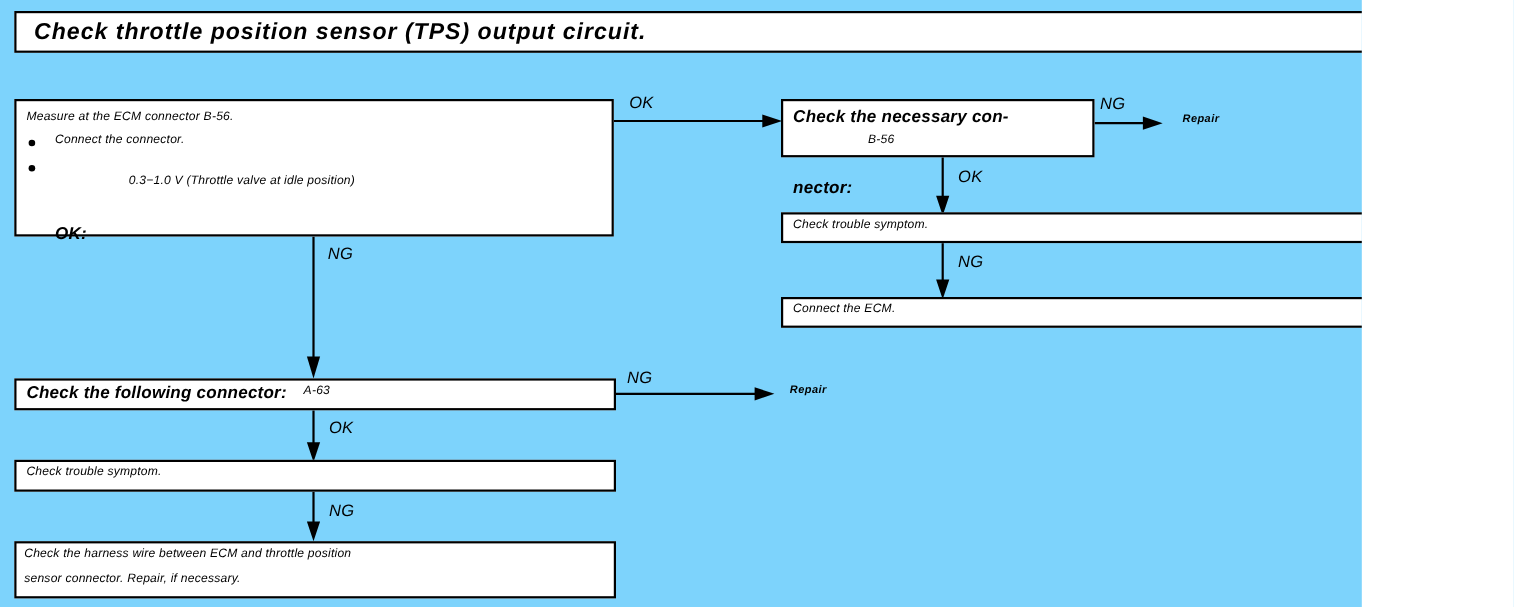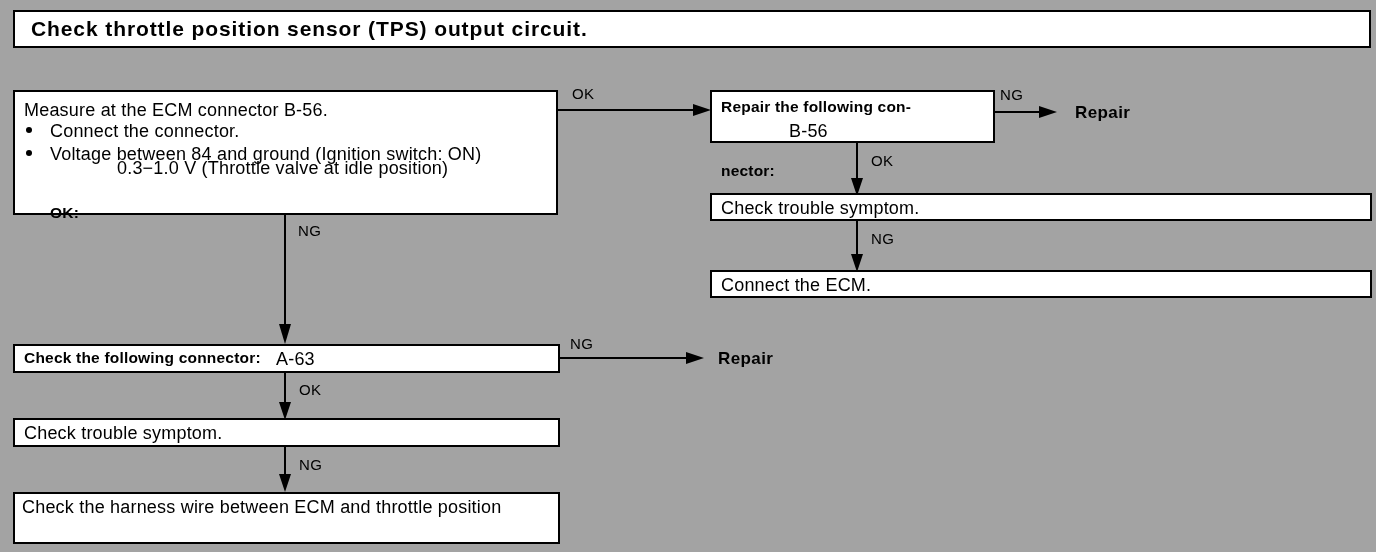--- a/index.html
+++ b/index.html
@@ -2,56 +2,57 @@
 <html><head>
 <meta charset="utf-8">
 <style>
   html, body {
     margin: 0;
     padding: 0;
     background: #ffffff;
   }
   #canvas {
     position: relative;
-    width: 1376px;
+    width: 1238px;
     height: 552px;
-    background: #a3a3a3;
+    background: #7dd3fc;
     font-family: "Liberation Sans", sans-serif;
     color: #000000;
     overflow: hidden;
+    font-style: italic;
   }
   .box {
     position: absolute;
     border: 2px solid #000;
     box-sizing: border-box;
     background: #fff;
   }
   .box-text {
     position: absolute;
     white-space: pre;
     line-height: 1.30;
   }
   .hdr-title {
     font-size: 21px;
     font-weight: bold;
     letter-spacing: 0.9px;
     white-space: pre;
   }
-  .t-norm { font-size: 18px; font-weight: normal; letter-spacing: 0.2px; }
+  .t-norm { font-size: 11px; font-weight: normal; letter-spacing: 0.2px; }
   .t-bold { font-size: 15.5px; font-weight: bold; letter-spacing: 0.2px; }
   .label {
     position: absolute;
     font-size: 15px;
     font-weight: normal;
     letter-spacing: 0.3px;
     white-space: pre;
   }
   .repair {
     position: absolute;
-    font-size: 17px;
+    font-size: 10px;
     font-weight: bold;
     letter-spacing: 0.4px;
     white-space: pre;
     text-align: center;
   }
   .bullet {
     position: absolute;
     width: 6px;
     height: 6px;
     border-radius: 50%;
@@ -103,40 +104,40 @@
     <line class="ln" x1="285" y1="447" x2="285" y2="480"></line>
     <polygon class="ar" points="285,492 279,474 291,474"></polygon>
   </svg>
 
   <div class="box" style="left:13px; top:90px; width:545px; height:125px;">
   </div>
   <div class="box-text t-norm" style="left:24px; top:99px;">Measure at the ECM connector B-56.</div>
   <div class="bullet" style="left:26px; top:127px;"></div>
   <div class="box-text t-norm" style="left:50px; top:120px;text-align:center;">Connect the connector.</div>
   <div class="bullet" style="left:26px; top:150px;"></div>
-  <div class="box-text t-norm" style="left:50px; top:143px;">Voltage between 84 and ground (Ignition switch: ON)</div>
   <div class="box-text t-bold" style="left:50px; top:167px;margin-top:36px;">OK:</div>
   <div class="box-text t-norm" style="left:88px; top:157px;margin-left:29px;">0.3−1.0 V (Throttle valve at idle position)</div>
 
   <div class="box" style="left:13px; top:344px; width:547px; height:29px;">
   </div>
   <div class="box-text t-bold" style="left:24px; top:348px;">Check the following connector:</div>
   <div class="box-text t-norm" style="left:276px; top:348px;">A-63</div>
 
   <div class="box" style="left:13px; top:418px; width:547px; height:29px;">
   </div>
   <div class="box-text t-norm" style="left:24px; top:422px;">Check trouble symptom.</div>
 
   <div class="box" style="left:13px; top:492px; width:547px; height:52px;">
   </div>
   <div class="box-text t-norm" style="left:22px; top:496px;">Check the harness wire between ECM and throttle position</div>
+  <div class="box-text t-norm" style="left:22px; top:519px;">sensor connector. Repair, if necessary.</div>
 
   <div class="box" style="left:710px; top:90px; width:285px; height:53px;">
   </div>
-  <div class="box-text t-bold" style="left:721px; top:97px;">Repair the following con-</div>
+  <div class="box-text t-bold" style="left:721px; top:97px;">Check the necessary con-</div>
   <div class="box-text t-bold" style="left:721px; top:120px;margin-top:41px;">nector:</div>
   <div class="box-text t-norm" style="left:789px; top:120px;">B-56</div>
 
   <div class="box" style="left:710px; top:193px; width:662px; height:28px;">
   </div>
   <div class="box-text t-norm" style="left:721px; top:197px;">Check trouble symptom.</div>
 
   <div class="box" style="left:710px; top:270px; width:662px; height:28px;">
   </div>
   <div class="box-text t-norm" style="left:721px; top:274px;">Connect the ECM.</div>

